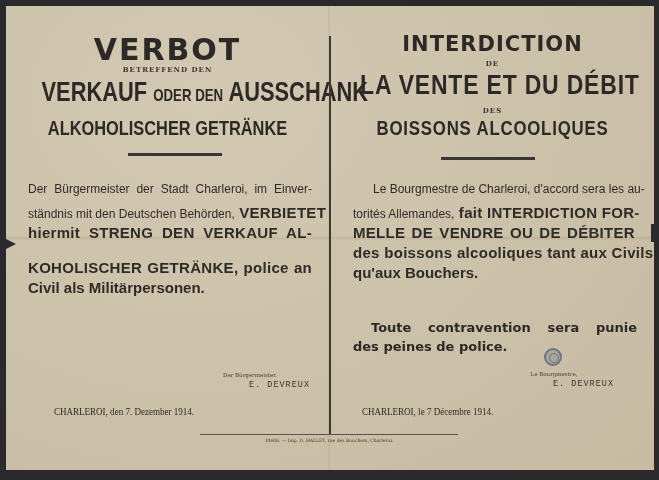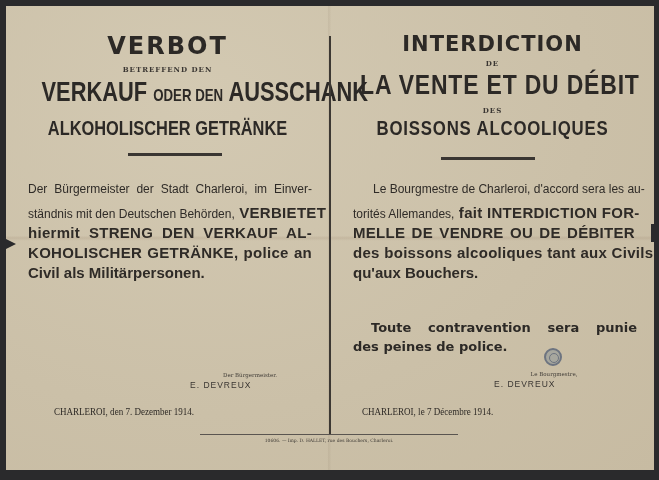--- a/index.html
+++ b/index.html
@@ -56,22 +56,22 @@
   .warn {
     position: absolute; left: 22px; width: 284px;
     font-family: "DejaVu Sans", sans-serif; font-weight: bold; font-size: 13px;
     color: #2c2926; line-height: 19px;
   }
   .sig-title {
     position: absolute; font-family: "DejaVu Serif", serif; font-size: 5.5px;
     color: #3e3a35; text-align: center; width: 120px;
   }
   .sig-name {
-    position: absolute; font-family: Liberation Sans, sans-serif; font-size: 8.5px;
-    letter-spacing: 1px; color: #3a3632; text-align: left; width: 120px;
+    position: absolute; font-family: Liberation Mono, monospace; font-size: 8.5px;
+    letter-spacing: 1px; color: #3a3632; text-align: right; width: 120px;
   }
   .dateline {
     position: absolute; font-family: "Liberation Serif", serif; font-size: 11px;
     color: #2e2a26; transform: scaleX(0.82); transform-origin: left;
     white-space: nowrap;
   }
   .stamp {
     position: absolute; width: 14px; height: 14px; border-radius: 50%;
     border: 2px solid #6d7480; background: #a7a79e;
   }
@@ -92,34 +92,34 @@
   .tear2 { position: absolute; left: 645px; top: 218px; width: 4px; height: 18px; background: #2a2a2c; }
 </style>
 </head>
 <body>
 
 <div class="paper">
   <div class="tear1"></div>
   <div class="tear2"></div>
 
   <div class="col left">
-    <div class="t-big" style="top:26px;font-size:24px;letter-spacing:2px;">VERBOT</div>
+    <div class="t-big" style="top:26px;font-size:30px;letter-spacing:2px;">VERBOT</div>
     <div class="t-small" style="top:59px;">BETREFFEND DEN</div>
     <div class="t-cond" style="top:70px;font-size:28px;transform:scaleX(0.78);white-space:nowrap;">
       <span>VERKAUF</span>
       <span style="font-size:17px;">ODER DEN</span>
       <span>AUSSCHANK</span>
     </div>
     <div class="t-cond" style="top:110px;font-size:21px;transform:scaleX(0.78);white-space:nowrap;">ALKOHOLISCHER GETRÄNKE</div>
     <div class="rule" style="left:122px;width:94px;top:147px;"></div>
 
     <div class="body-text" style="top:176px;">
       <span class="line sm" style="margin-bottom:8px;">Der Bürgermeister der Stadt Charleroi, im Einver-</span>
       <span class="line" style="margin-bottom:2px;"><span class="sm">ständnis mit den Deutschen Behörden,</span> <span class="lg">VERBIETET</span></span>
-      <span class="line lg" style="margin-bottom:3px;">hiermit STRENG DEN VERKAUF AL-</span>
+      <span class="line lg" style="margin-bottom:18px;">hiermit STRENG DEN VERKAUF AL-</span>
       <span class="line lg" style="margin-bottom:3px;">KOHOLISCHER GETRÄNKE, police an</span>
       <span class="md" style="display:block;font-weight:bold;">Civil als Militärpersonen.</span>
     </div>
 
 
     <div class="sig-title" style="left:184px;top:366px;">Der Bürgermeister.</div>
     <div class="sig-name" style="left:184px;top:374px;">E. DEVREUX</div>
 
     <div class="dateline" style="left:48px;top:399px;">CHARLEROI, den 7. Dezember 1914.</div>
   </div>

